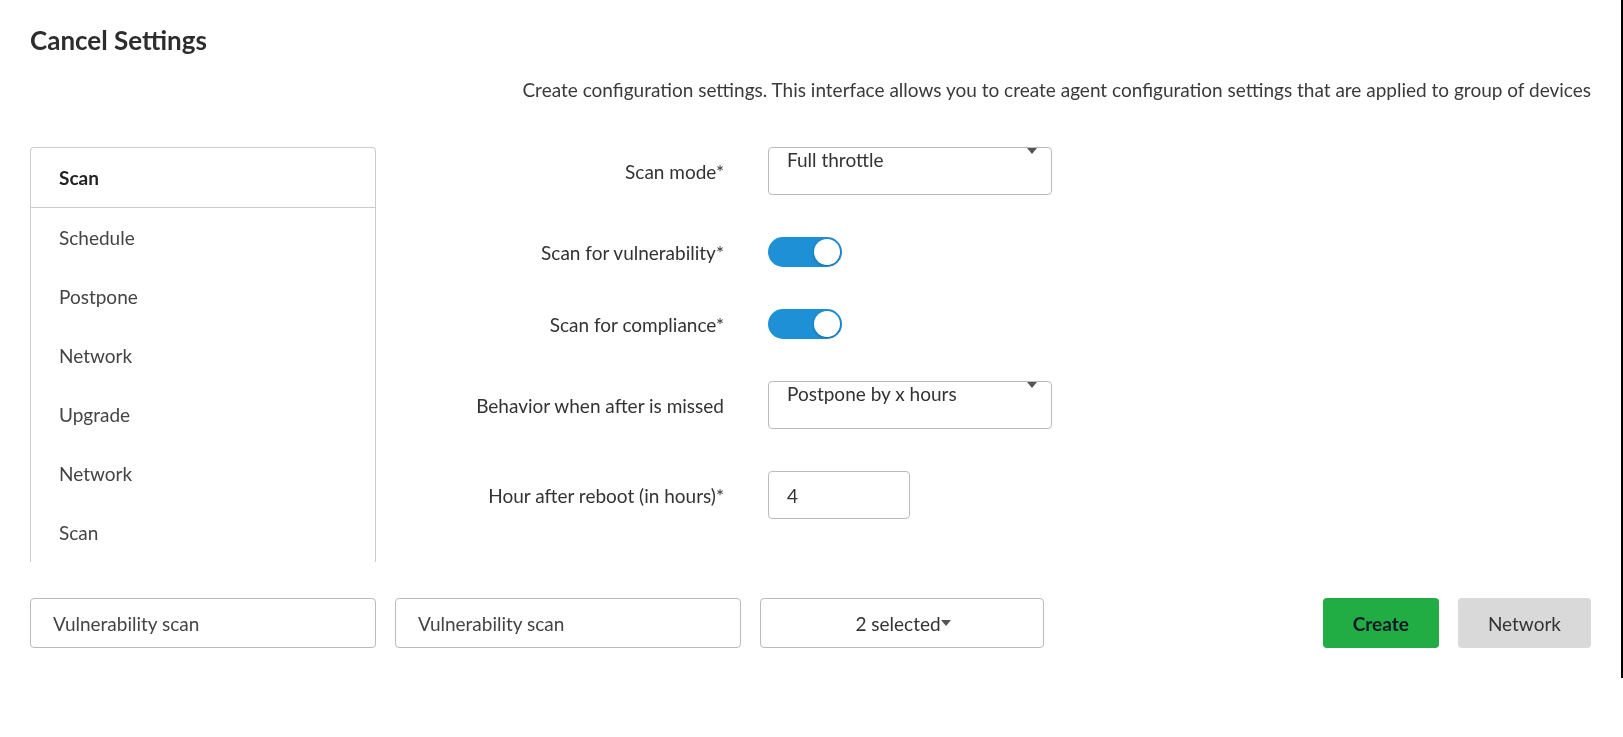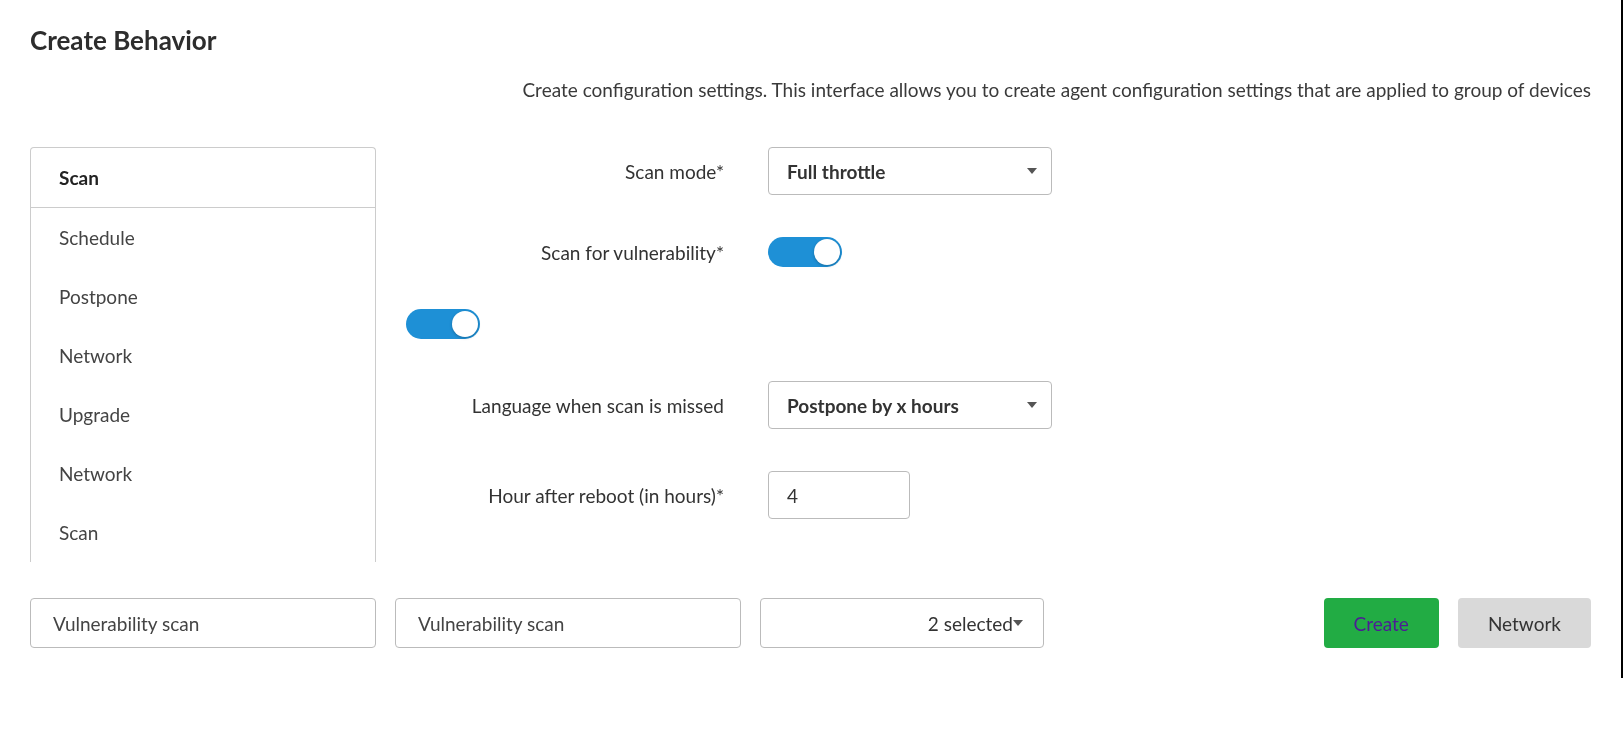--- a/index.html
+++ b/index.html
@@ -77,28 +77,27 @@
     flex: none;
   }
 
   
   .select {
     width: 284px;
     height: 48px;
     border: 1px solid #bbb;
     border-radius: 4px;
     display: flex;
-    align-items: center;
+    align-items: flex-start;
     justify-content: space-between;
     padding: 0 14px 0 18px;
     font-size: 19px;
     color: #333;
     background: #fff;
     cursor: pointer;
-    font-weight: bold;
   }
   .chevron {
     width: 0; height: 0;
     border-left: 5px solid transparent;
     border-right: 5px solid transparent;
     border-top: 6px solid #555;
   }
 
   
   .toggle {
@@ -146,52 +145,52 @@
     color: #444;
     font-family: inherit;
   }
   .footer-select {
     width: 284px;
     height: 50px;
     border: 1px solid #bbb;
     border-radius: 4px;
     display: flex;
     align-items: center;
-    justify-content: flex-end;
+    justify-content: center;
     padding: 0 20px 0 22px;
     font-size: 19px;
     color: #333;
     cursor: pointer;
   }
   .footer-spacer { flex: 1; }
   .btn {
     height: 50px;
     border-radius: 4px;
     padding: 0 30px;
     font-size: 19px;
     border: none;
     cursor: pointer;
     font-family: inherit;
   }
   .btn-primary {
     background: #22ac44;
-    color: #4c1d95;
-    font-weight: 400;
+    color: #0f172a;
+    font-weight: 700;
   }
   .btn-secondary {
     background: #d9d9d9;
     color: #333;
   }
 </style>
 </head>
 <body>
 
 <div class="page">
 
-  <h1 class="page-title">Create Behavior</h1>
+  <h1 class="page-title">Cancel Settings</h1>
 
   <p class="page-desc">Create configuration settings. This interface allows you to create agent configuration settings that are applied to group of devices</p>
 
   <div class="content-row">
 
     <div class="side-nav">
       <div class="side-item active">Scan</div>
       <div class="side-item">Schedule</div>
       <div class="side-item">Postpone</div>
       <div class="side-item">Network</div>
@@ -215,29 +214,30 @@
       <div class="form-row">
         <div class="form-label">Scan for vulnerability*</div>
         <div class="form-control-cell">
           <div class="toggle">
             <div class="knob"></div>
           </div>
         </div>
       </div>
 
       <div class="form-row">
+        <div class="form-label">Scan for compliance*</div>
         <div class="form-control-cell">
           <div class="toggle">
             <div class="knob"></div>
           </div>
         </div>
       </div>
 
       <div class="form-row">
-        <div class="form-label">Language when scan is missed</div>
+        <div class="form-label">Behavior when after is missed</div>
         <div class="form-control-cell">
           <div class="select">
             <span>Postpone by x hours</span>
             <span class="chevron"></span>
           </div>
         </div>
       </div>
 
       <div class="form-row">
         <div class="form-label">Hour after reboot (in hours)*</div>

